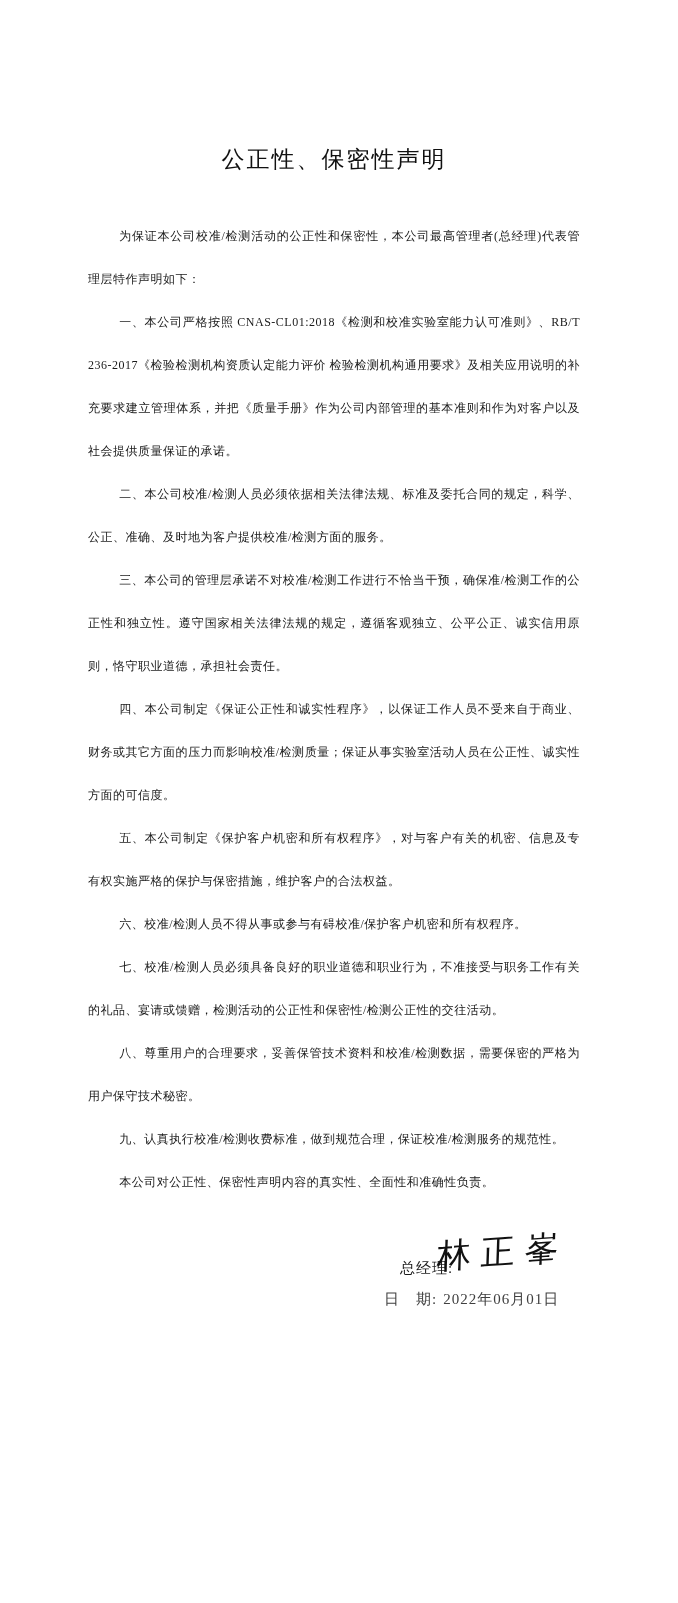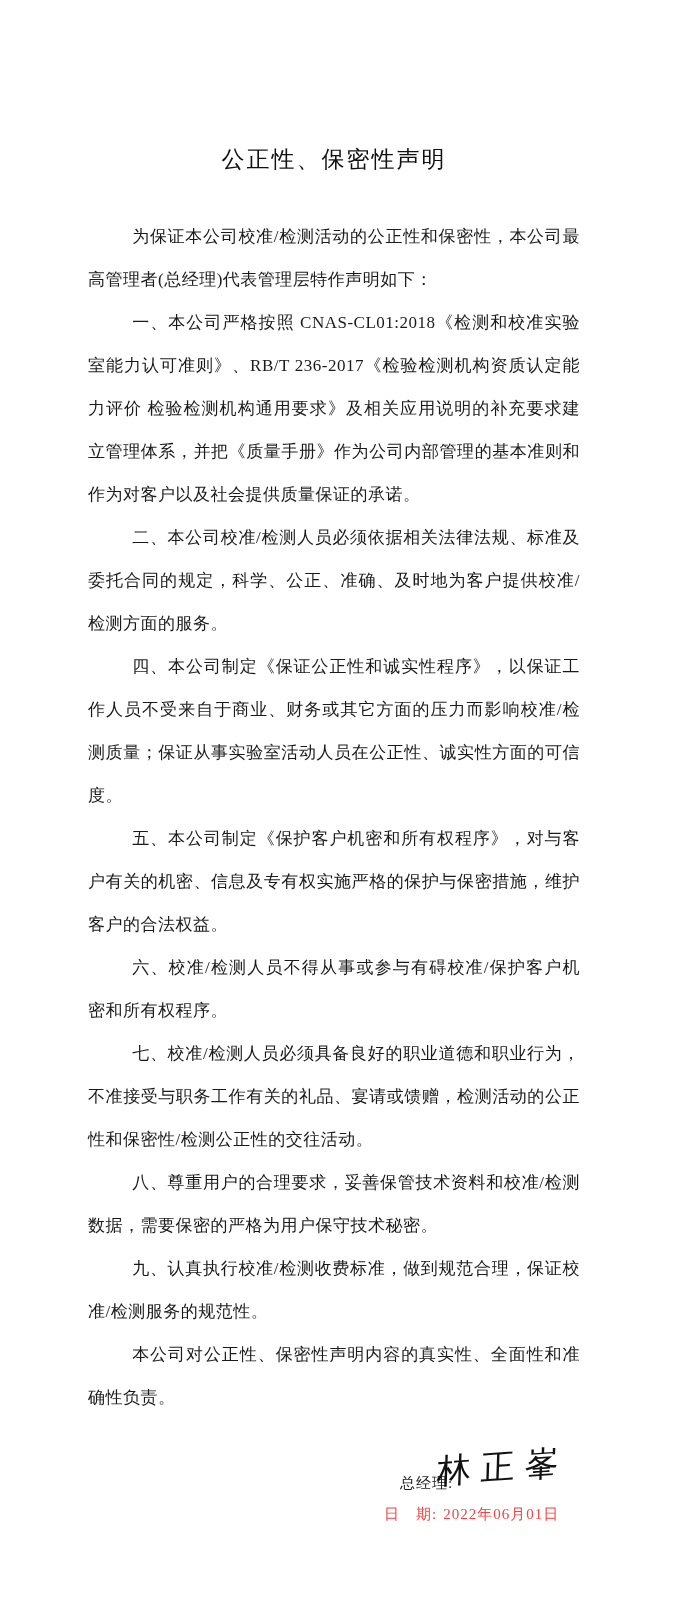--- a/index.html
+++ b/index.html
@@ -29,21 +29,21 @@
   .doc-title {
     font-size: 23px;
     font-weight: normal;
     text-align: center;
     letter-spacing: 2px;
     color: #111111;
     margin-bottom: 40px;
   }
 
   .para {
-    font-size: 17px;
+    font-size: 12px;
     line-height: 43px;
     text-align: justify;
     text-indent: 2.6em;
     letter-spacing: 0.5px;
     color: #1a1a1a;
   }
 
   .sig-block {
     margin-top: 26px;
     padding-left: 296px;
@@ -74,39 +74,40 @@
     transform: rotate(-4deg) skewX(-6deg);
     transform-origin: left bottom;
     color: #111111;
     white-space: nowrap;
   }
 
   .date-row {
     margin-top: 8px;
     font-size: 15px;
     letter-spacing: 1px;
-    color: #ef4444;
+    color: #404040;
     white-space: nowrap;
   }
 
   .date-row .date-value {
     margin-left: 6px;
   }
 </style>
 </head>
 <body>
 
 <div class="page">
   <div class="content">
 
     <h1 class="doc-title">公正性、保密性声明</h1>
 
     <p class="para">为保证本公司校准/检测活动的公正性和保密性，本公司最高管理者(总经理)代表管理层特作声明如下：</p>
     <p class="para">一、本公司严格按照 CNAS-CL01:2018《检测和校准实验室能力认可准则》、RB/T 236-2017《检验检测机构资质认定能力评价 检验检测机构通用要求》及相关应用说明的补充要求建立管理体系，并把《质量手册》作为公司内部管理的基本准则和作为对客户以及社会提供质量保证的承诺。</p>
     <p class="para">二、本公司校准/检测人员必须依据相关法律法规、标准及委托合同的规定，科学、公正、准确、及时地为客户提供校准/检测方面的服务。</p>
+    <p class="para">三、本公司的管理层承诺不对校准/检测工作进行不恰当干预，确保准/检测工作的公正性和独立性。遵守国家相关法律法规的规定，遵循客观独立、公平公正、诚实信用原则，恪守职业道德，承担社会责任。</p>
     <p class="para">四、本公司制定《保证公正性和诚实性程序》，以保证工作人员不受来自于商业、财务或其它方面的压力而影响校准/检测质量；保证从事实验室活动人员在公正性、诚实性方面的可信度。</p>
     <p class="para">五、本公司制定《保护客户机密和所有权程序》，对与客户有关的机密、信息及专有权实施严格的保护与保密措施，维护客户的合法权益。</p>
     <p class="para">六、校准/检测人员不得从事或参与有碍校准/保护客户机密和所有权程序。</p>
     <p class="para">七、校准/检测人员必须具备良好的职业道德和职业行为，不准接受与职务工作有关的礼品、宴请或馈赠，检测活动的公正性和保密性/检测公正性的交往活动。</p>
     <p class="para">八、尊重用户的合理要求，妥善保管技术资料和校准/检测数据，需要保密的严格为用户保守技术秘密。</p>
     <p class="para">九、认真执行校准/检测收费标准，做到规范合理，保证校准/检测服务的规范性。</p>
     <p class="para">本公司对公正性、保密性声明内容的真实性、全面性和准确性负责。</p>
 
     <div class="sig-block">
       <div class="sig-row">

